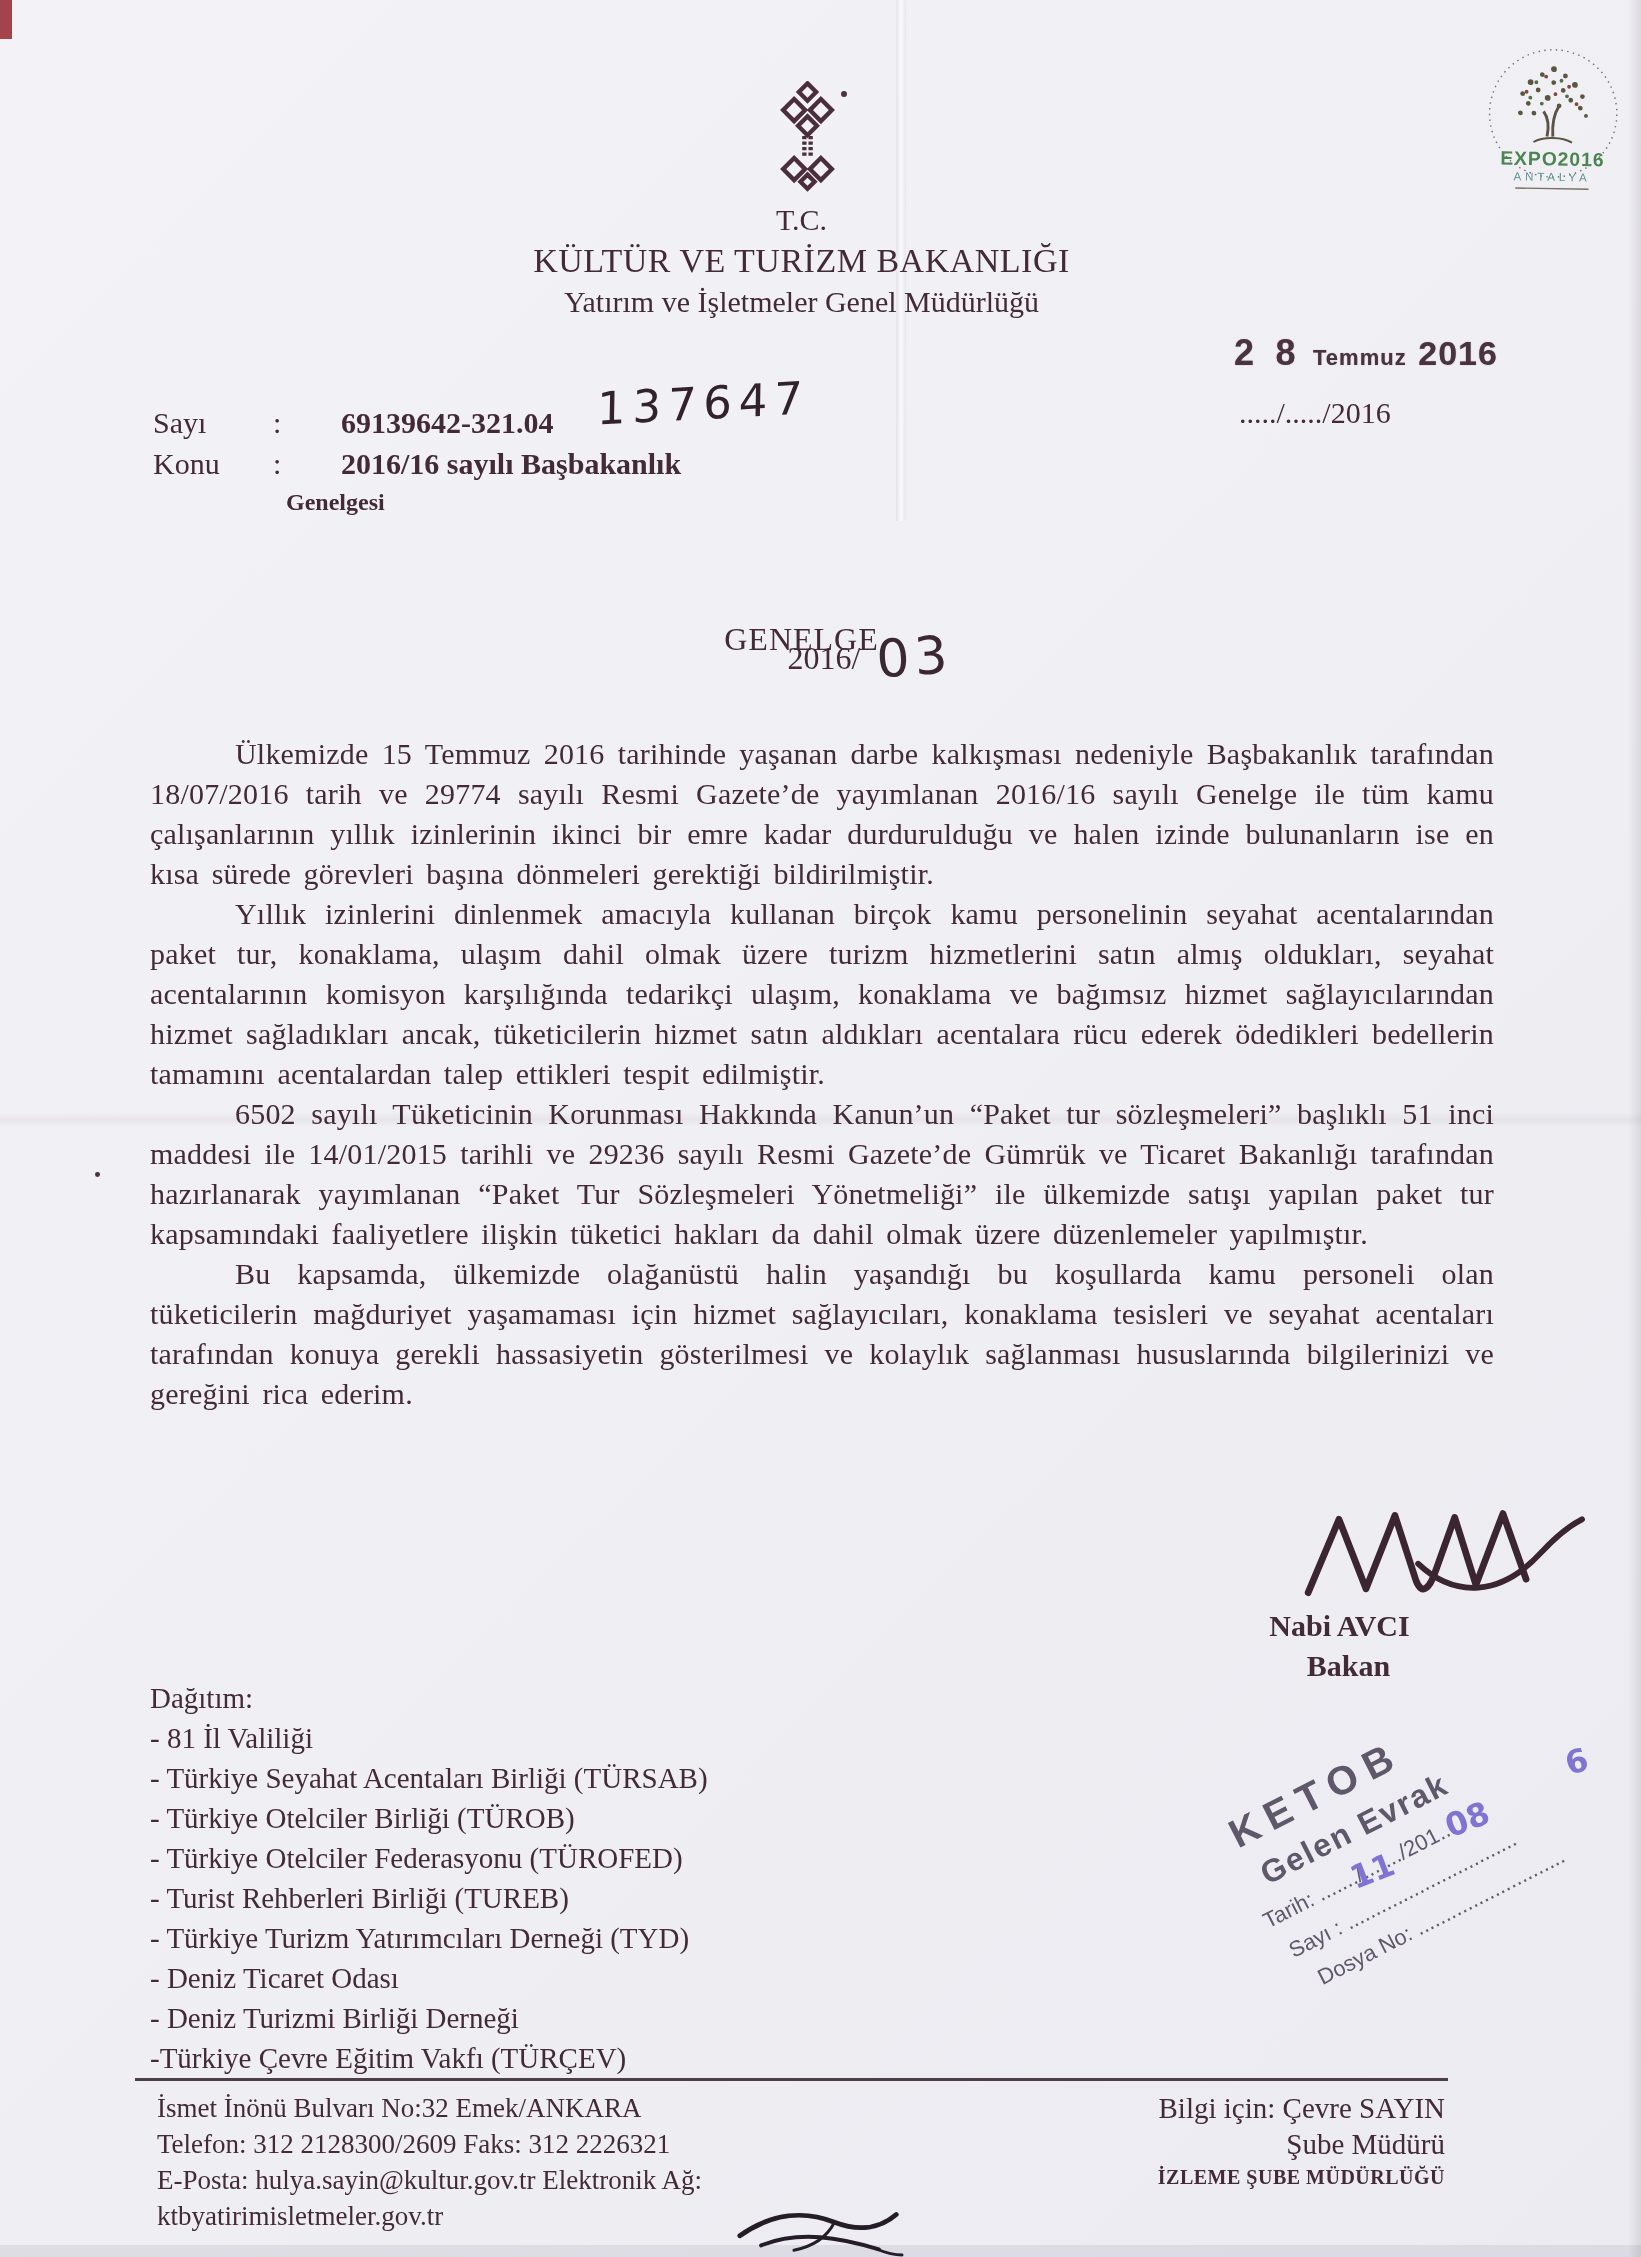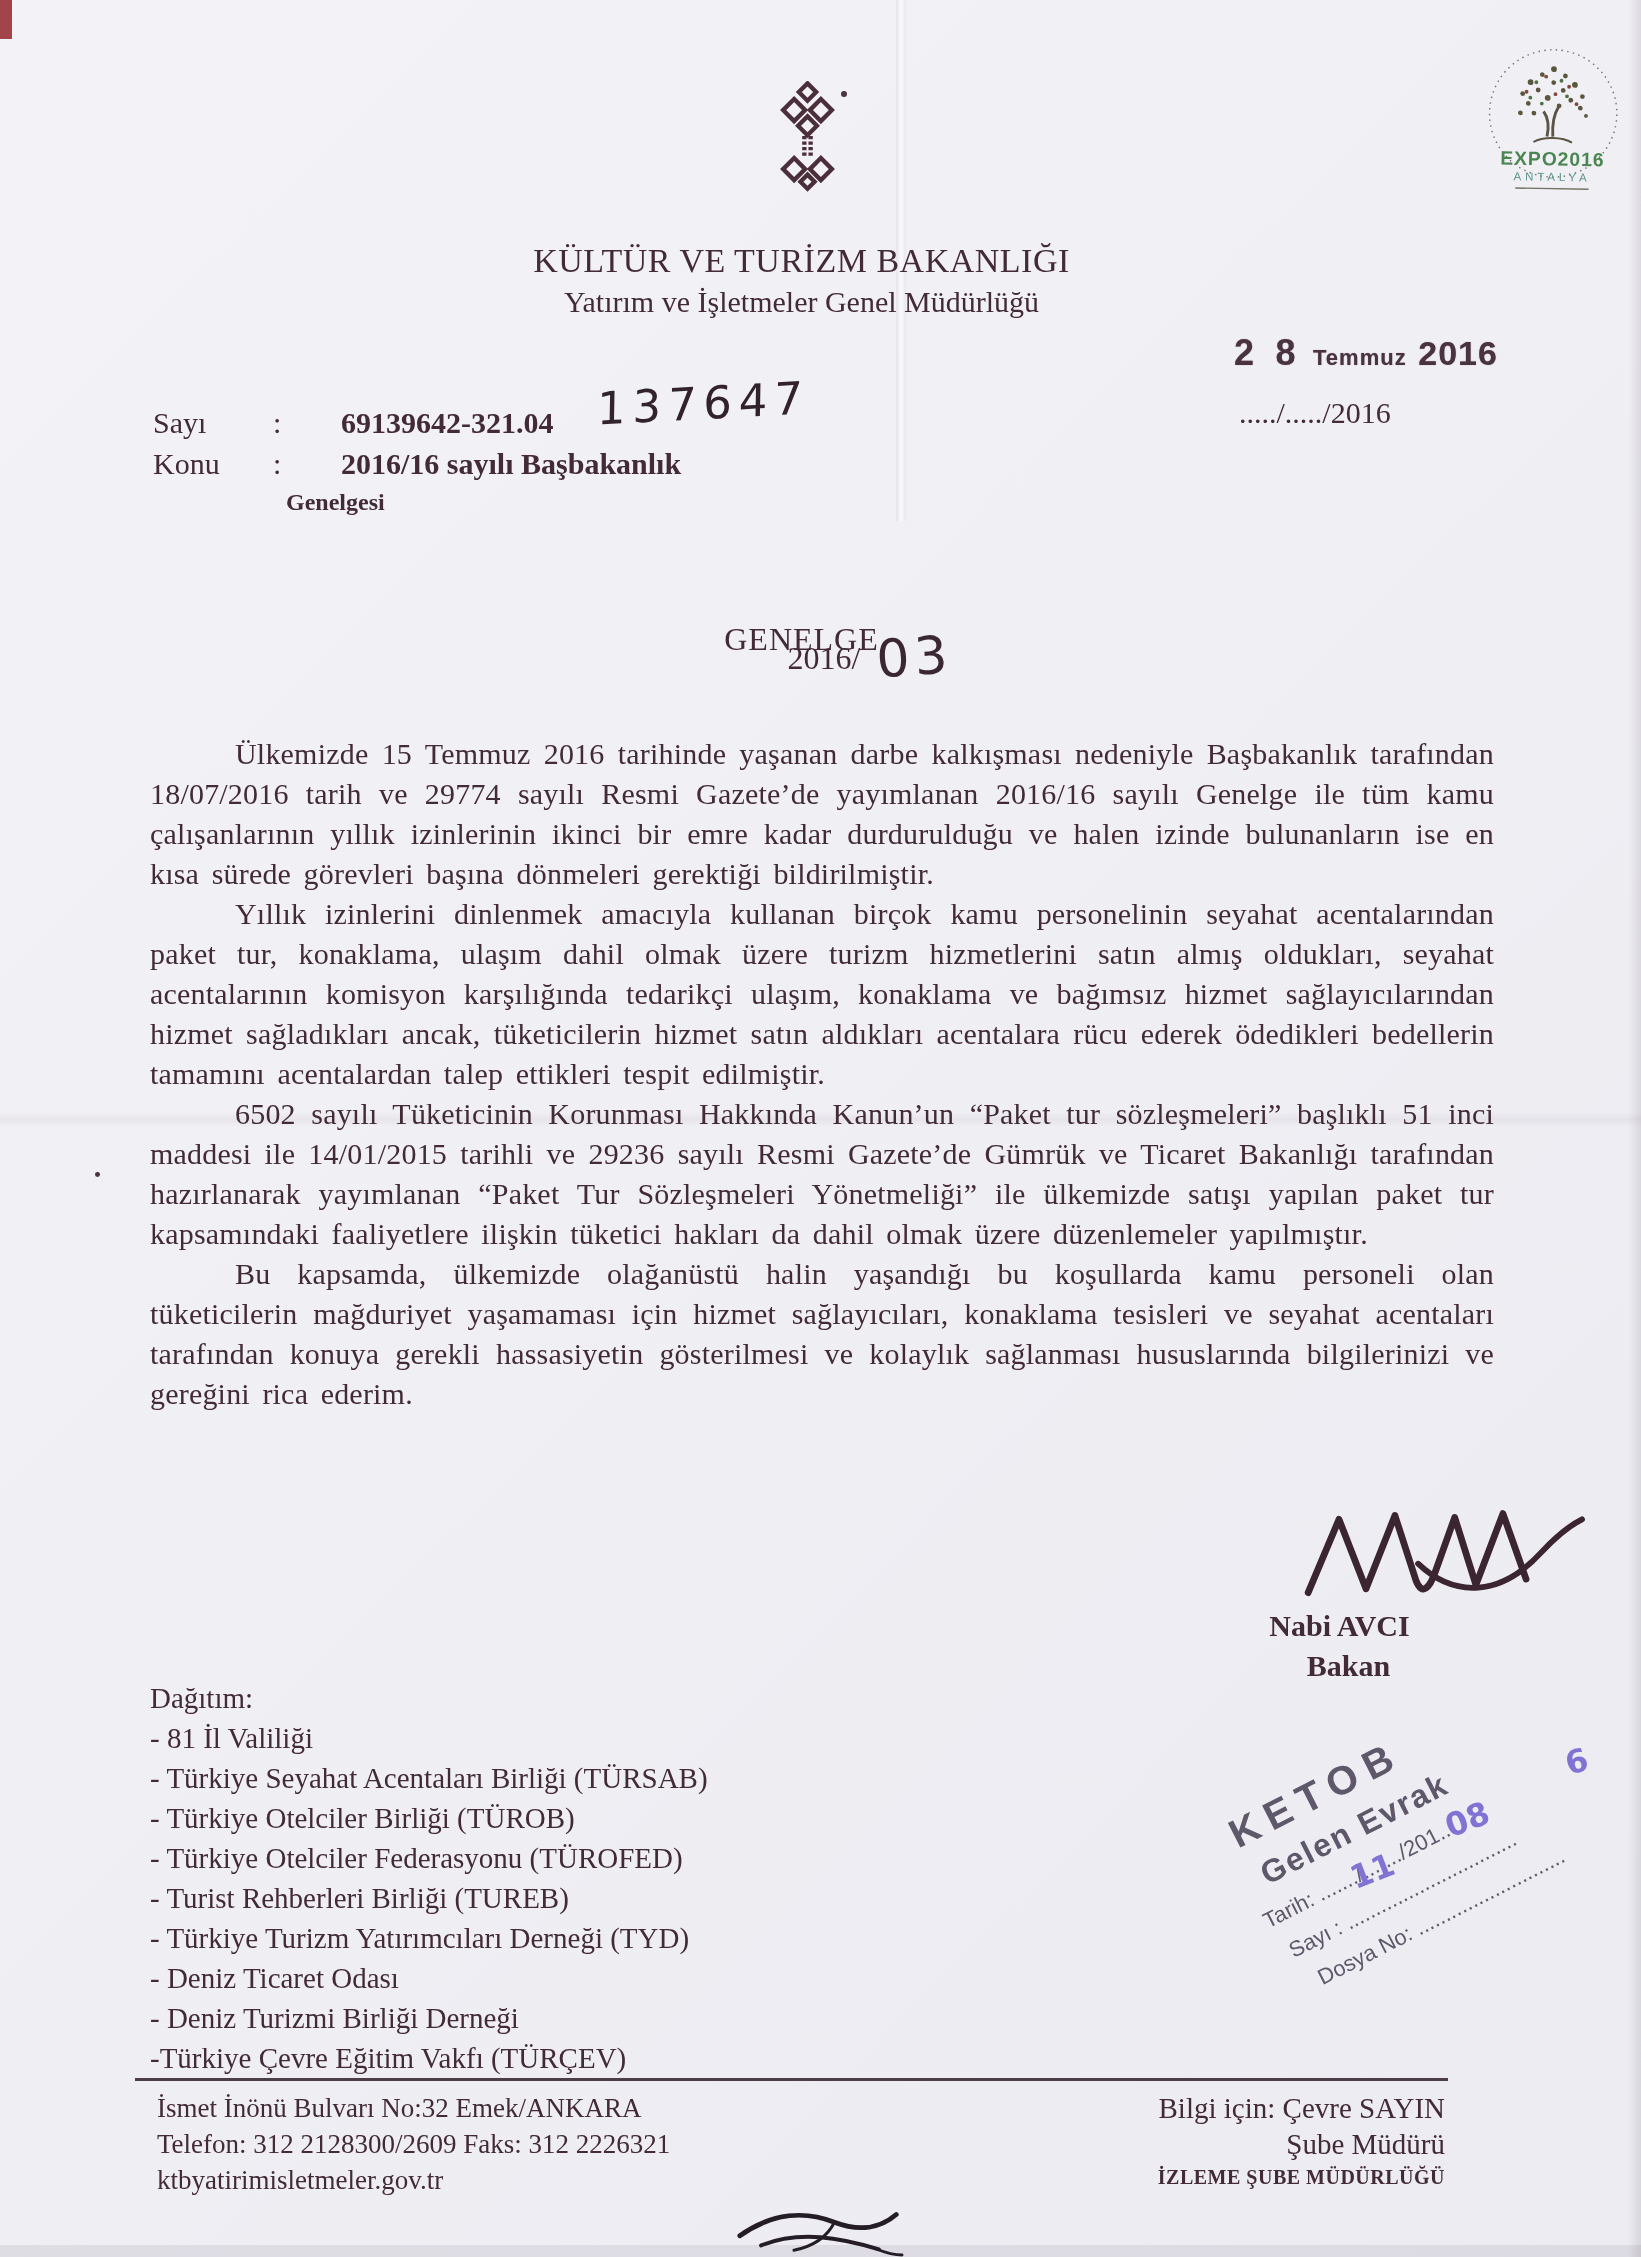--- a/index.html
+++ b/index.html
@@ -159,20 +159,21 @@
         <path d="M84 96 C86 86 86 78 80 70"></path>
         <path d="M90 96 C89 84 90 74 96 64"></path>
         <path d="M70 102 C80 96 100 96 110 102" stroke-width="2"></path>
       </g>
       <text x="90" y="126" text-anchor="middle" font-family="Liberation Sans" font-size="20" font-weight="bold" fill="#3e7d44" letter-spacing="1">EXPO2016</text>
       <text x="90" y="142" text-anchor="middle" font-family="Liberation Sans" font-size="12" fill="#4d8d85" letter-spacing="4">ANTALYA</text>
       <path d="M52 150 L128 150" stroke="#6b6758" stroke-width="1.5"></path>
     </svg>
   </div>
 
+  <div class="abs hdr-line tc">T.C.</div>
   <div class="abs hdr-line ministry">KÜLTÜR VE TURİZM BAKANLIĞI</div>
   <div class="abs hdr-line directorate">Yatırım ve İşletmeler Genel Müdürlüğü</div>
 
   <div class="abs datestamp">
     <span class="d">2 8</span>
     <span class="m">Temmuz</span>
     <span class="y">2016</span>
   </div>
   <div class="abs datedots">...../...../2016</div>
 
@@ -233,20 +234,21 @@
     <div class="ln ln3">Dosya No: ...........................</div>
     <span class="hand-ink hk-day">11</span>
     <span class="hand-ink hk-month">08</span>
     <span class="hand-ink hk-year">6</span>
   </div>
 
   <div class="abs footrule"></div>
   <div class="abs footleft">
     <div>İsmet İnönü Bulvarı No:32 Emek/ANKARA</div>
     <div>Telefon: 312 2128300/2609 Faks: 312 2226321</div>
+    <div>E-Posta: hulya.sayin@kultur.gov.tr Elektronik Ağ:</div>
     <div>ktbyatirimisletmeler.gov.tr</div>
   </div>
   <div class="abs footright">
     <div class="fr1">Bilgi için: Çevre SAYIN</div>
     <div class="fr2">Şube Müdürü</div>
     <div class="fr3">İZLEME ŞUBE MÜDÜRLÜĞÜ</div>
   </div>
 
   <div class="abs bird">
     <svg width="174" height="56" viewBox="0 0 180 58" fill="none">

